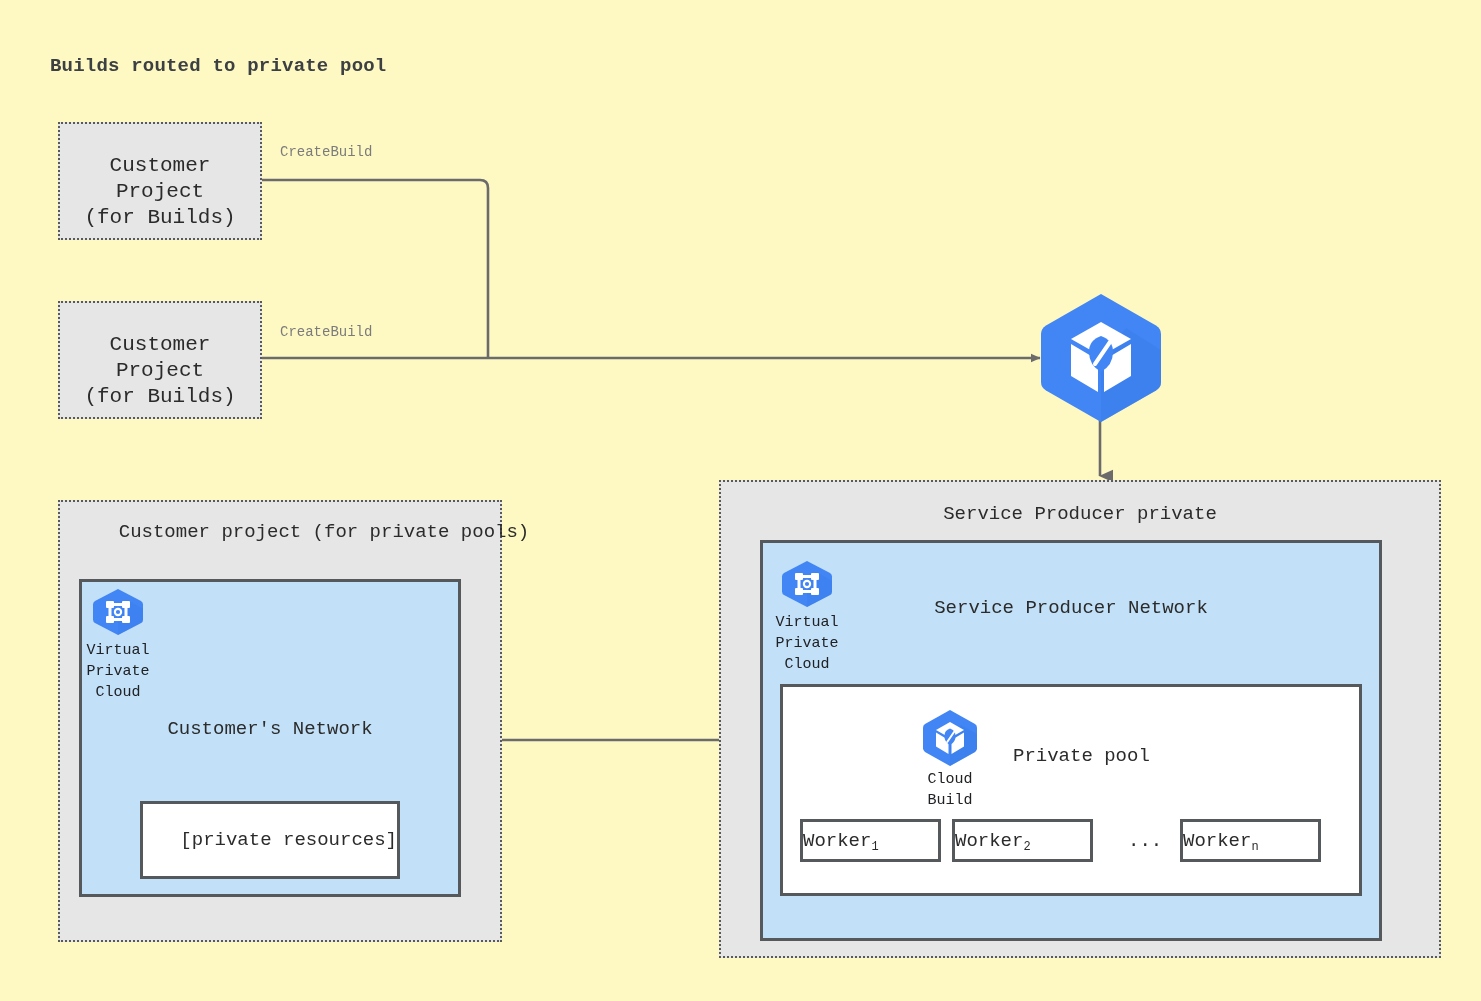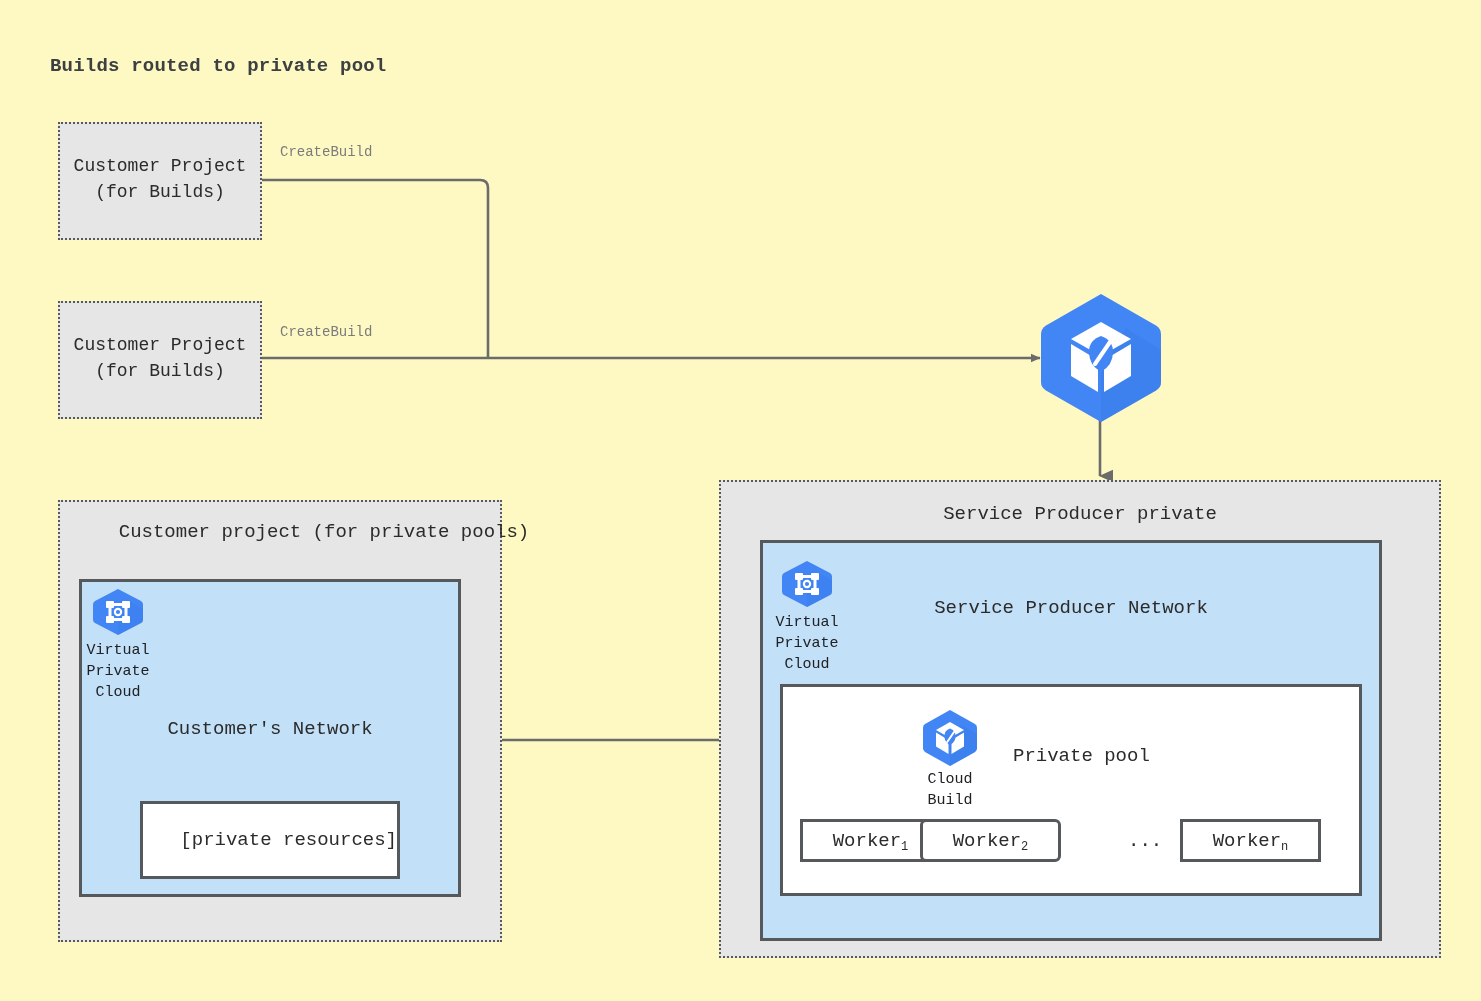--- a/index.html
+++ b/index.html
@@ -48,21 +48,21 @@
     background: #ffffff;
   }
 
   
   .box-center-text {
     position: absolute;
     left: 0;
     right: 0;
     text-align: center;
     color: #2b2b2b;
-    font-size: 18px;
+    font-size: 21px;
     line-height: 26px;
   }
   .panel-heading {
     position: absolute;
     text-align: center;
     color: #2b2b2b;
     font-size: 19px;
     white-space: nowrap;
   }
   .edge-label {
@@ -87,21 +87,21 @@
   }
 
   
   .worker-box {
     position: absolute;
     box-sizing: border-box;
     border: 3px solid #56595c;
     background: #ffffff;
     display: flex;
     align-items: center;
-    justify-content: center;
+    justify-content: flex-start;
     font-size: 19px;
     color: #2b2b2b;
   }
   .worker-box sub {
     font-size: 12px;
     vertical-align: baseline;
     position: relative;
     top: 4px;
   }
   .ellipsis-mark {
@@ -269,21 +269,21 @@
   </div>
 
   <div class="net-label" style="left:1013px; top:745px;">Private pool</div>
 
   <div class="worker-box" style="left:800px; top:819px; width:141px; height:43px;">
     <span>
       <span>Worker</span><sub>1</sub>
     </span>
   </div>
 
-  <div class="worker-box" style="left:920px; top:819px; width:141px; height:43px;border-radius:6px;">
+  <div class="worker-box" style="left:952px; top:819px; width:141px; height:43px;">
     <span>
       <span>Worker</span><sub>2</sub>
     </span>
   </div>
 
   <div class="ellipsis-mark" style="left:1128px; top:830px;">...</div>
 
   <div class="worker-box" style="left:1180px; top:819px; width:141px; height:43px;">
     <span>
       <span>Worker</span><sub>n</sub>

